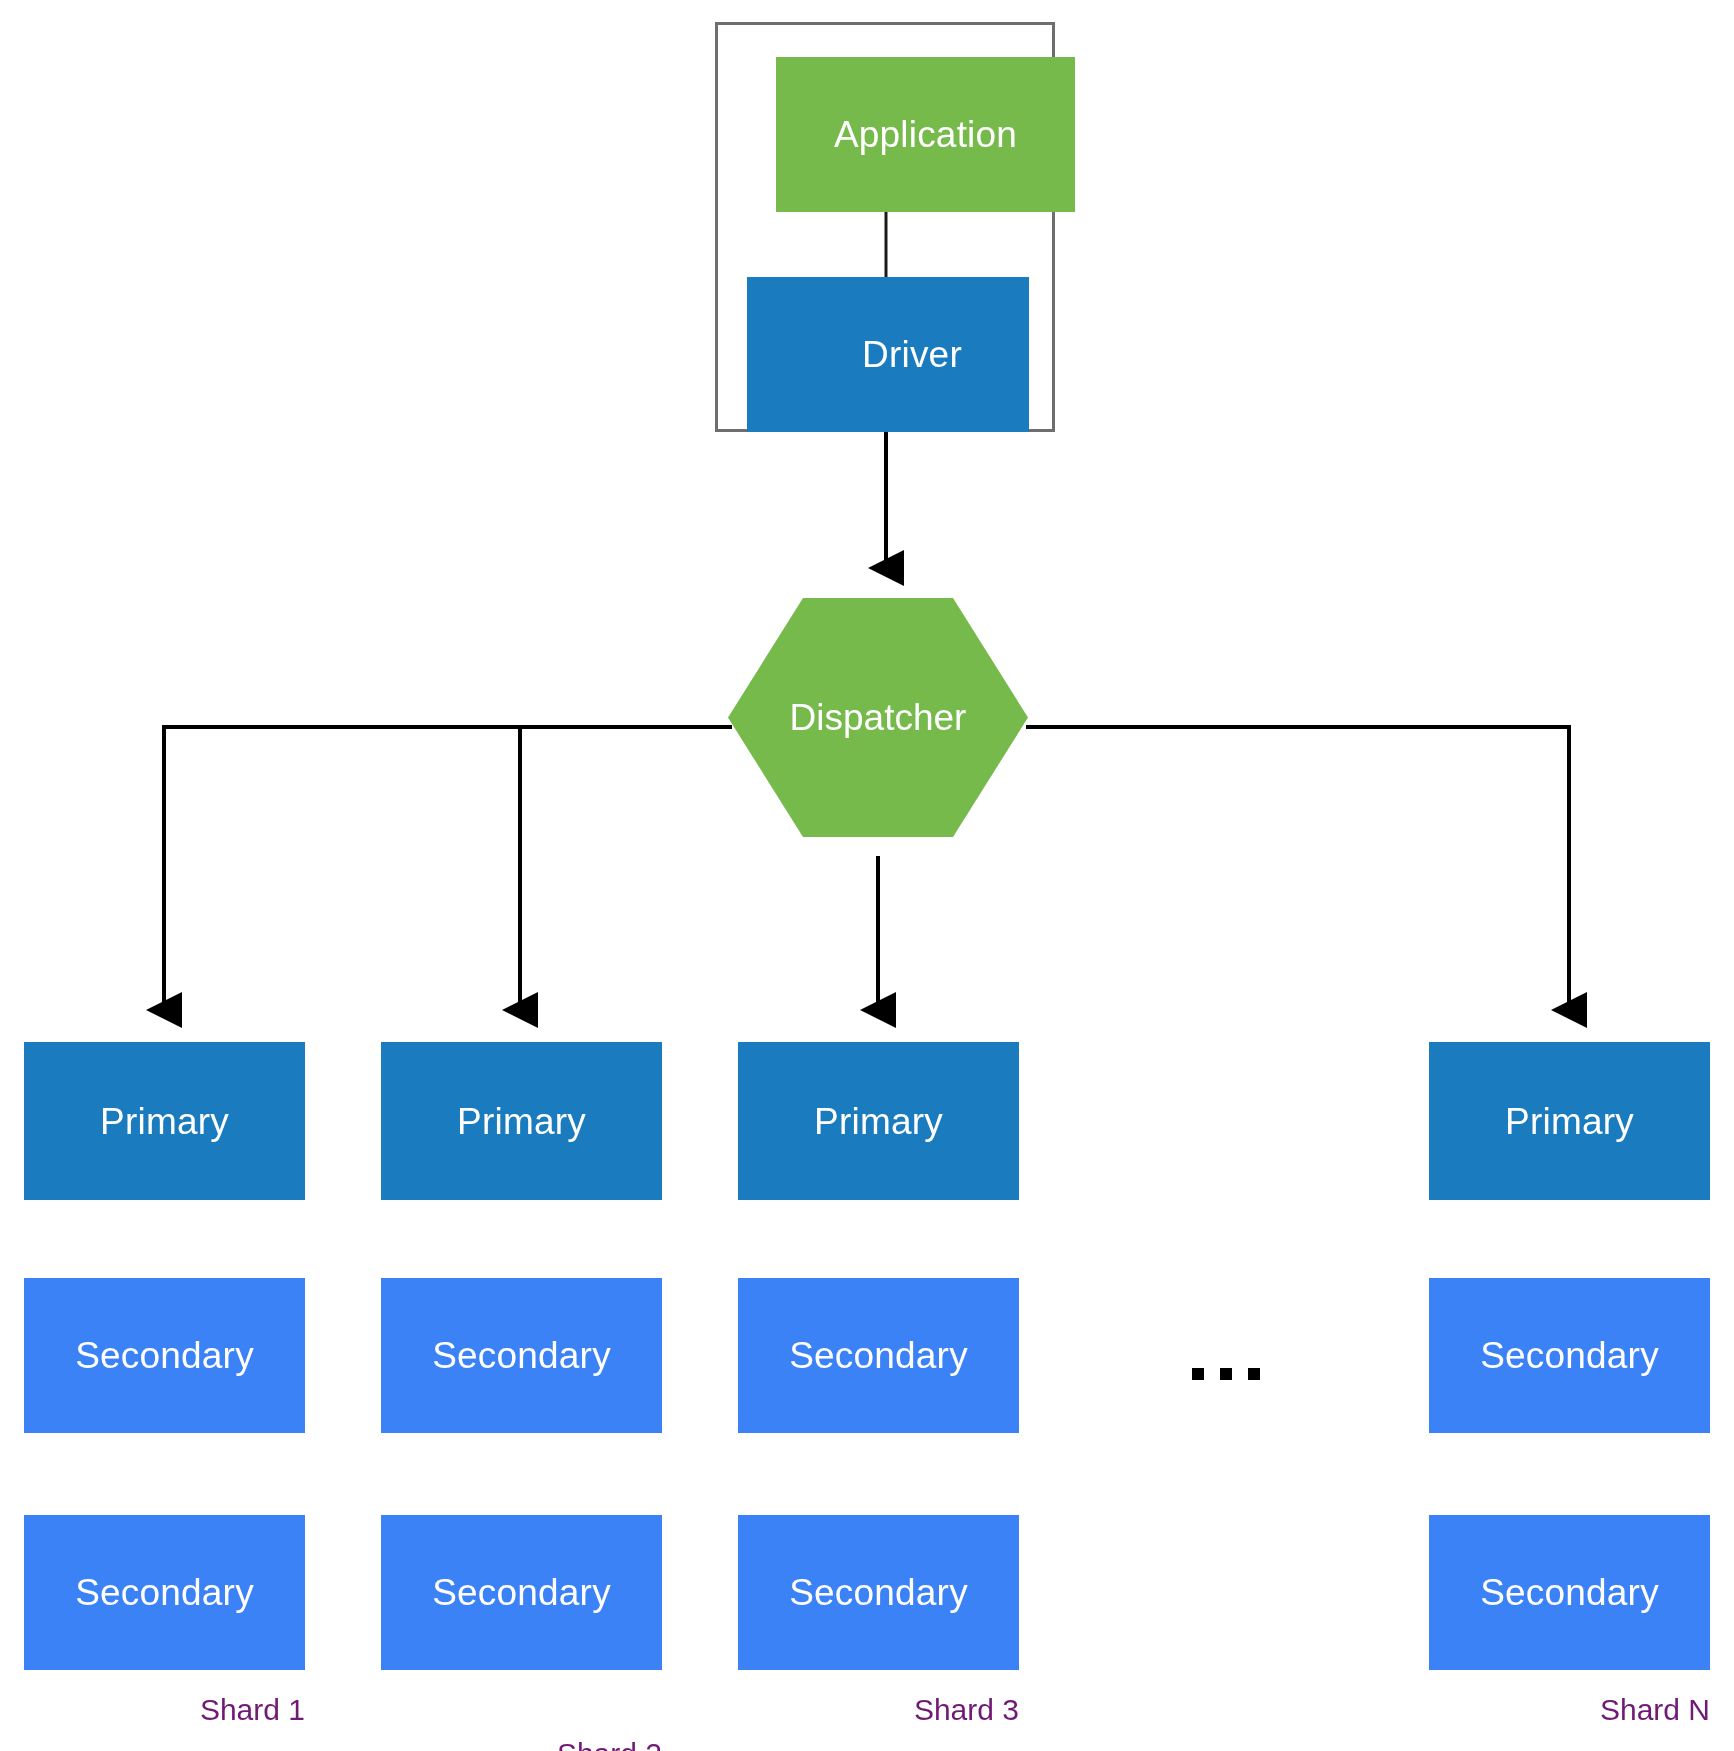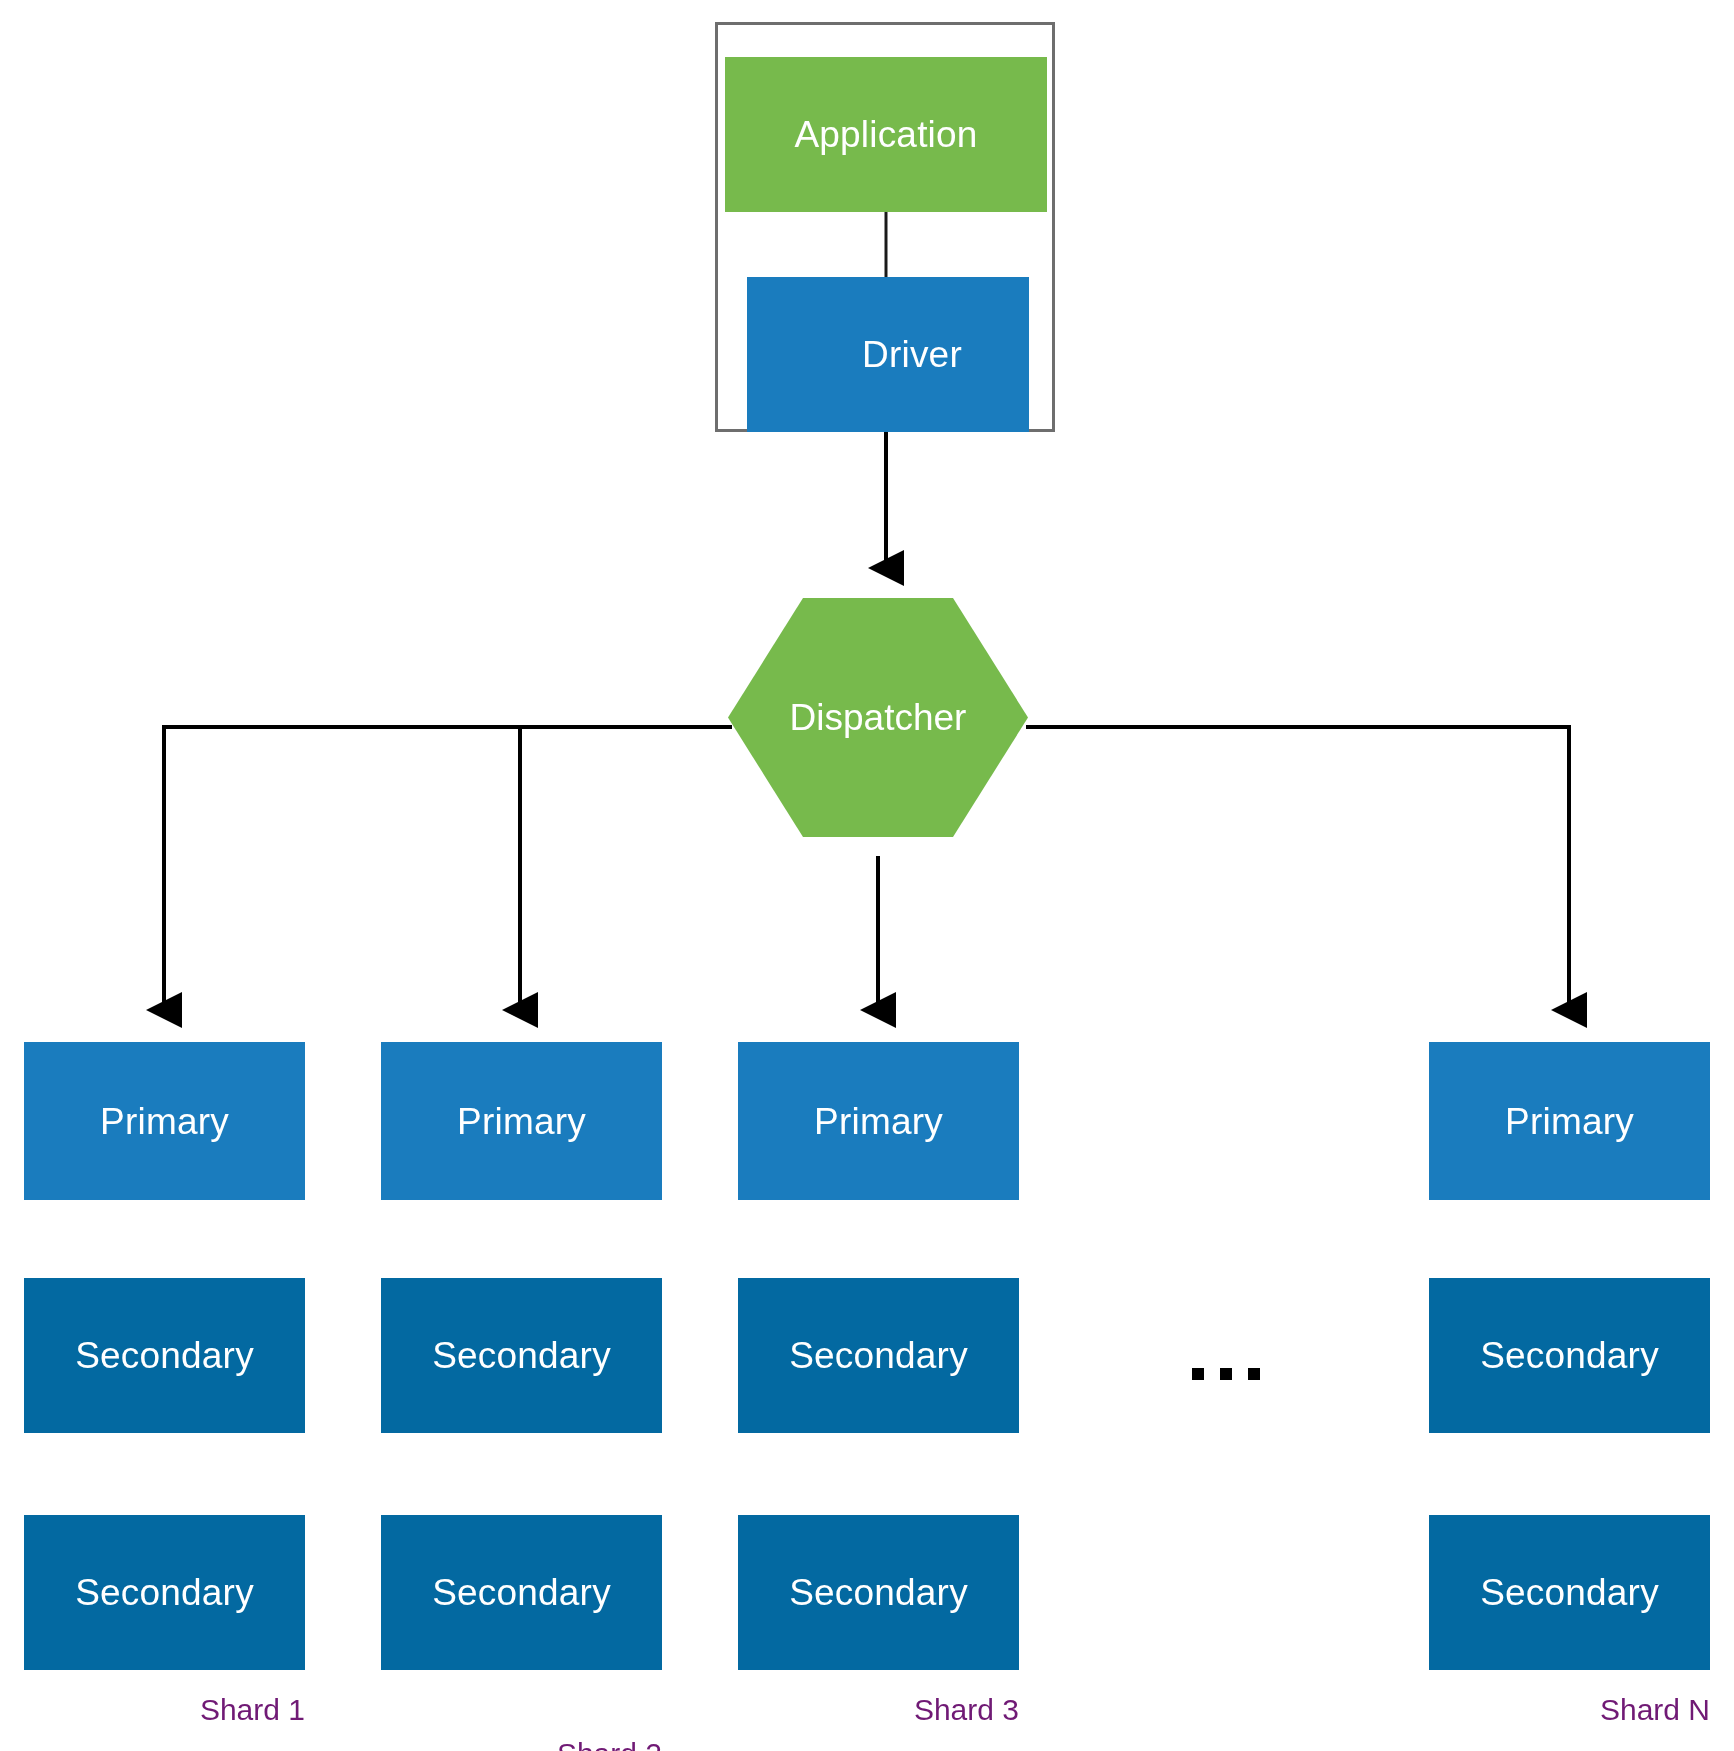--- a/index.html
+++ b/index.html
@@ -33,21 +33,21 @@
   }
   .client-box {
     position: absolute;
     box-sizing: border-box;
     border: 3px solid #6e6e6e;
     background: #ffffff;
   }
   .app-box   { background: #77ba4c; }
   .driver-box{ background: #1a7cbe; padding-left: 48px; }
   .primary-box   { background: #1a7cbe; justify-content: center; }
-  .secondary-box { background: #0369a1; }
+  .secondary-box { background: #3b82f6; }
 
   .hex {
     position: absolute;
     background: #77ba4c;
     clip-path: polygon(25% 0%, 75% 0%, 100% 50%, 75% 100%, 25% 100%, 0% 50%);
     display: flex;
     align-items: center;
     justify-content: center;
     color: #ffffff;
     font-size: 37px;
@@ -107,21 +107,21 @@
     <line x1="164" y1="727" x2="732" y2="727" stroke="#000000" stroke-width="4"></line>
 
     <line x1="1026" y1="727" x2="1569" y2="727" stroke="#000000" stroke-width="4"></line>
 
     <line x1="164" y1="725" x2="164" y2="1010" stroke="#000000" stroke-width="4" marker-end="url(#arrowhead)"></line>
     <line x1="520" y1="725" x2="520" y2="1010" stroke="#000000" stroke-width="4" marker-end="url(#arrowhead)"></line>
     <line x1="878" y1="856" x2="878" y2="1010" stroke="#000000" stroke-width="4" marker-end="url(#arrowhead)"></line>
     <line x1="1569" y1="725" x2="1569" y2="1010" stroke="#000000" stroke-width="4" marker-end="url(#arrowhead)"></line>
   </svg>
 
-  <div class="node app-box" style="left:725px; top:57px; width:322px; height:155px;text-align:right;">
+  <div class="node app-box" style="left:776px; top:57px; width:299px; height:155px;text-align:right;">
     <span>Application</span>
   </div>
 
   <div class="node driver-box" style="left:747px; top:277px; width:282px; height:155px;">
     <span>Driver</span>
   </div>
 
   <div class="hex" style="left:728px; top:598px; width:300px; height:239px;">
     <span>Dispatcher</span>
   </div>

